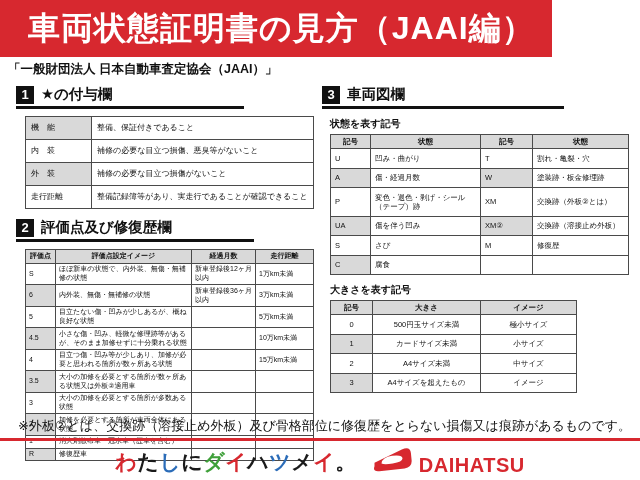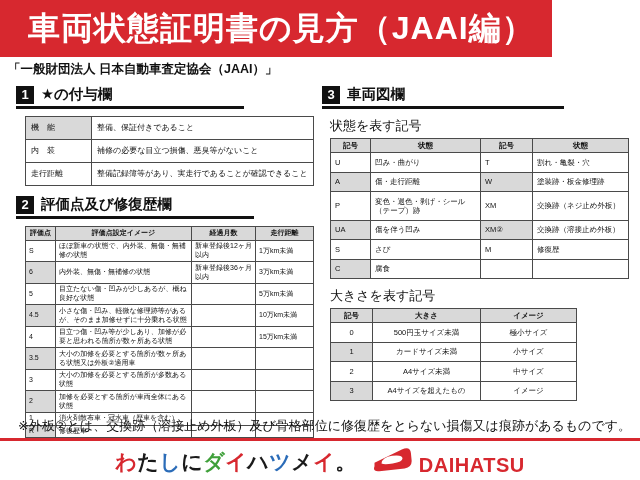--- a/index.html
+++ b/index.html
@@ -33,21 +33,21 @@
   td.shade{background:#d9d9d9;}
   .t1{margin:7px 0 0 9px;width:288px;}
   .t1 td{padding:6px 5px;font-size:8px;}
   .t2{margin:7px 0 0 9px;width:288px;}
   .t2 td{padding:1.5px 3px;font-size:7px;}
   .t2 th{font-size:7px;}
   .t3a{margin:3px 0 0 8px;width:298px;}
   .t3a td{padding:4.5px 4px;}
   .t3b{margin:3px 0 0 8px;width:246px;}
   .t3b td{padding:4.5px 4px;text-align:center;}
-  .mini-label{font-size:13px;font-weight:normal;margin:8px 0 0 8px;}
+  .mini-label{font-size:10px;font-weight:bold;margin:8px 0 0 8px;}
   .gap{height:9px;}
   
   .notes{position:absolute;top:417px;left:18px;font-size:13px;line-height:1.45;}
   .redline{position:absolute;top:438px;left:0;width:640px;height:3px;background:#d7282f;}
   .footer{position:absolute;top:446px;left:0;width:640px;height:32px;
     display:flex;align-items:center;justify-content:center;gap:14px;}
   .slogan{font-size:21px;font-weight:bold;letter-spacing:0.5px;white-space:nowrap;}
   .brand{display:flex;align-items:flex-end;gap:6px;}
   .brand-text{color:#d7282f;font-weight:bold;font-size:20px;letter-spacing:0.5px;}
 </style>
@@ -74,20 +74,24 @@
         <col style="width:222px">
       </colgroup>
     <tbody>
         <tr>
           <td class="lbl shade">機　能</td>
           <td>整備、保証付きであること</td>
         </tr>
         <tr>
           <td class="lbl">内　装</td>
           <td>補修の必要な目立つ損傷、悪臭等がないこと</td>
+        </tr>
+        <tr>
+          <td class="lbl shade">外　装</td>
+          <td>補修の必要な目立つ損傷がないこと</td>
         </tr>
         <tr>
           <td class="lbl">走行距離</td>
           <td>整備記録簿等があり、実走行であることが確認できること</td>
         </tr>
       </tbody>
   </table>
 
   <div class="gap"></div>
 
@@ -202,29 +206,29 @@
     </thead>
     <tbody>
         <tr>
           <td class="lbl">U</td>
           <td>凹み・曲がり</td>
           <td class="lbl">T</td>
           <td>割れ・亀裂・穴</td>
         </tr>
         <tr>
           <td class="lbl shade">A</td>
-          <td>傷・走行距離</td>
+          <td>傷・経過月数</td>
           <td class="lbl shade">W</td>
           <td>塗装跡・板金修理跡</td>
         </tr>
         <tr>
           <td class="lbl">P</td>
           <td>変色・退色・剥げ・シール（テープ）跡</td>
           <td class="lbl">XM</td>
-          <td>交換跡（ネジ止め外板）</td>
+          <td>交換跡（外板②とは）</td>
         </tr>
         <tr>
           <td class="lbl shade">UA</td>
           <td>傷を伴う凹み</td>
           <td class="lbl shade">XM②</td>
           <td>交換跡（溶接止め外板）</td>
         </tr>
         <tr>
           <td class="lbl">S</td>
           <td>さび</td>

